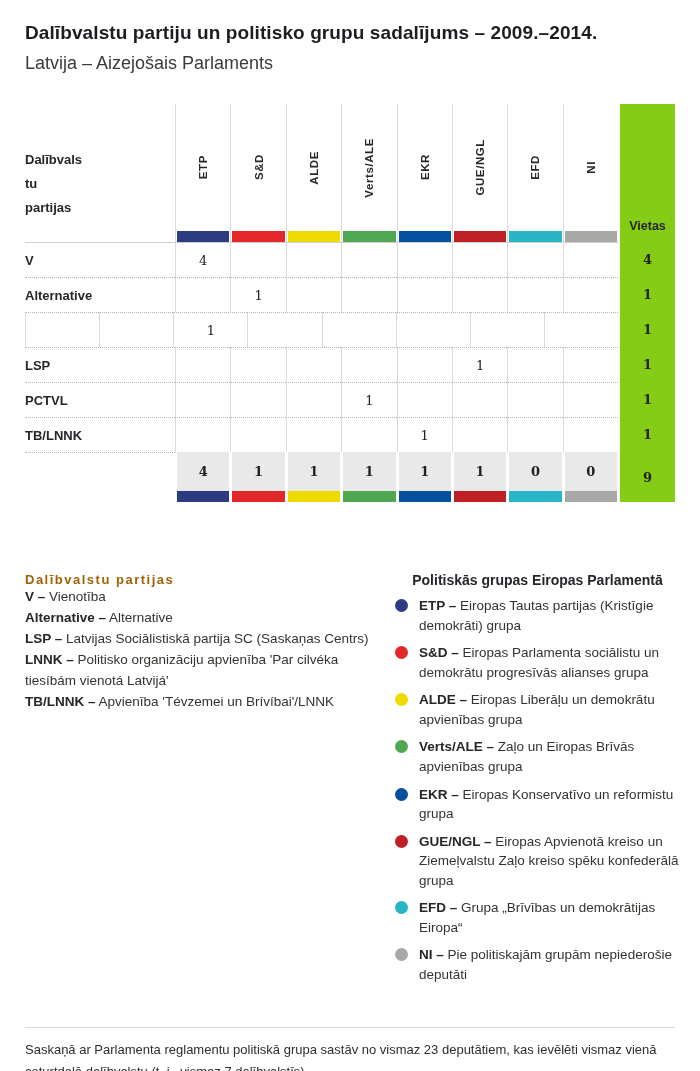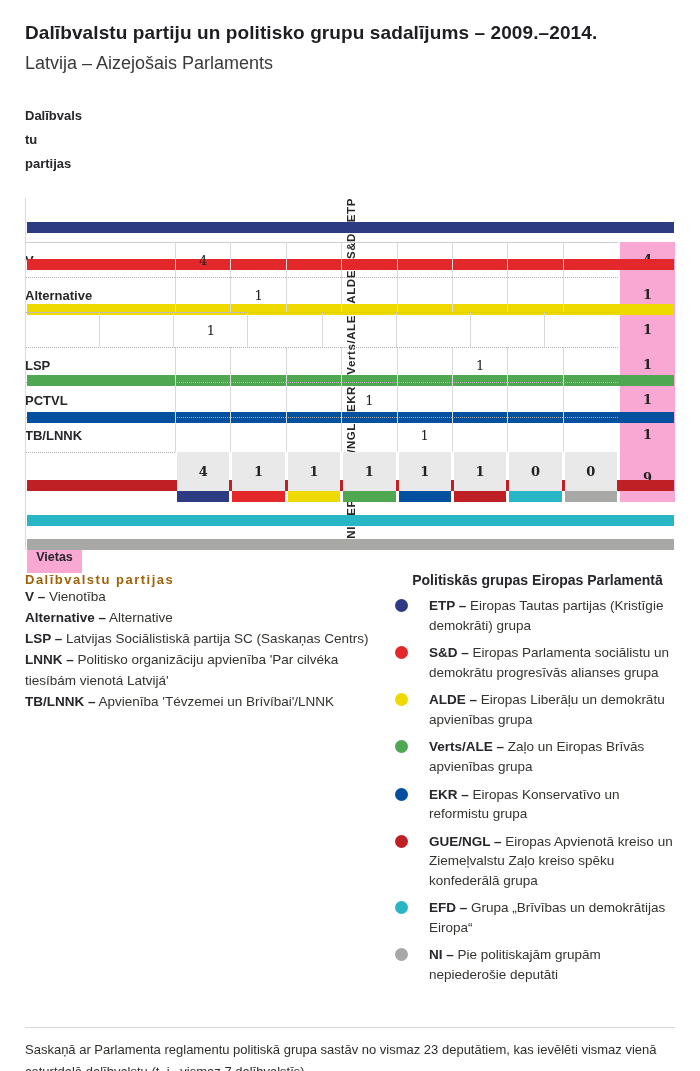--- a/index.html
+++ b/index.html
@@ -13,23 +13,23 @@
 
   
   .title { font-size: 19px; font-weight: bold; color: #1d1d22; letter-spacing: .1px; }
   .subtitle { font-size: 18px; font-weight: normal; color: #3a3a3a; margin-top: 9px; }
 
   
   .tbl { width: 650px; margin-top: 30px; }
   .trow { display: flex; width: 650px; }
   .c-label  { width: 150px; flex: none; }
   .c-group  { flex: 1 1 0; border-left: 1px solid #dadada; position: relative; min-width: 0; }
-  .c-vietas { width: 55px; flex: none; margin-left: 2px; background: #f9a8d4; }
-
-  .hdr { height: 138px; flex-direction: column; }
+  .c-vietas { width: 55px; flex: none; margin-left: 2px; background: #84cc16; }
+
+  .hdr { height: 138px; }
   .hdr .c-label {
     display: flex; align-items: flex-end;
     font-weight: bold; font-size: 13px; line-height: 1.85;
     white-space: pre-line; padding-bottom: 22px; color: #26262b;
   }
   .hdr .c-group { display: flex; flex-direction: column; }
   .vwrap { flex: 1; display: flex; align-items: center; justify-content: center; }
   .vlabel {
     writing-mode: vertical-rl; transform: rotate(180deg);
     font-weight: bold; font-size: 11.5px; letter-spacing: .6px; color: #26262b;
@@ -68,21 +68,21 @@
   .leg-left h3 {
     font-family: Liberation Sans, sans-serif;
     font-size: 13px; font-weight: bold; letter-spacing: 1.5px; color: #a16207;
   }
   .leg-left .litem { font-size: 13.5px; line-height: 1.55; color: #33332f; }
   .leg-left .litem b { color: #26262b; }
 
   .leg-right h3 { font-size: 14px; font-weight: bold; color: #26262b; text-align: center; }
   .leg-right .gitem { display: flex; margin-top: 8px; }
   .dot { width: 13px; height: 13px; border-radius: 50%; flex: none; margin-top: 3px; }
-  .gitem .gtext { margin-left: 21px; font-size: 13.5px; line-height: 1.45; color: #33332f; }
+  .gitem .gtext { margin-left: 11px; font-size: 13.5px; line-height: 1.45; color: #33332f; }
   .gitem .gtext b { color: #26262b; }
 
   
   .rule { border-top: 1px solid #d8d8d8; width: 650px; }
   .rule1 { margin-top: 42px; }
   .footnote { width: 650px; font-size: 13px; line-height: 1.7; color: #2e2e2b; padding: 11px 0 13px; }
 </style>
 </head>
 <body>
 

